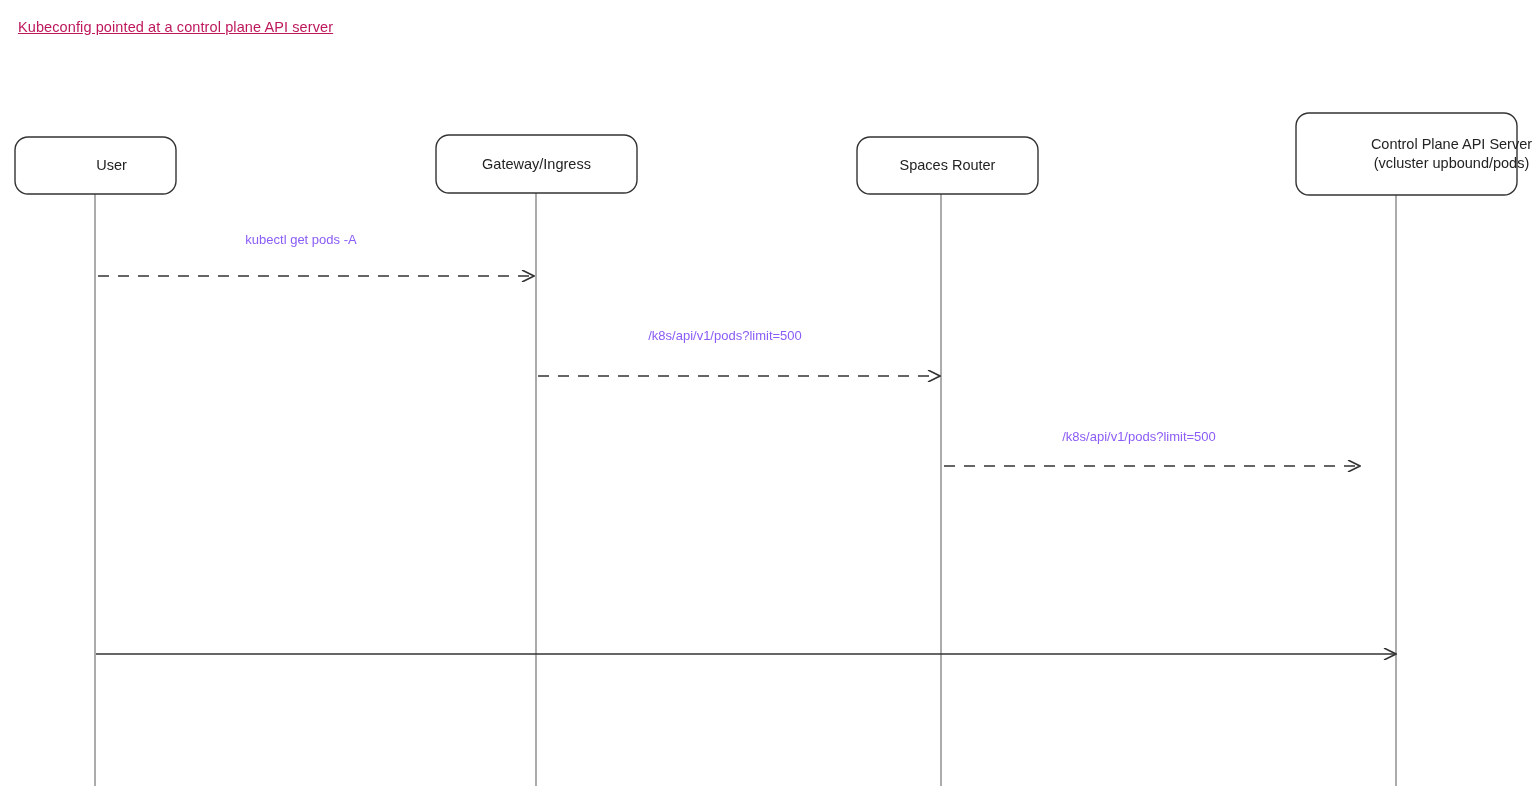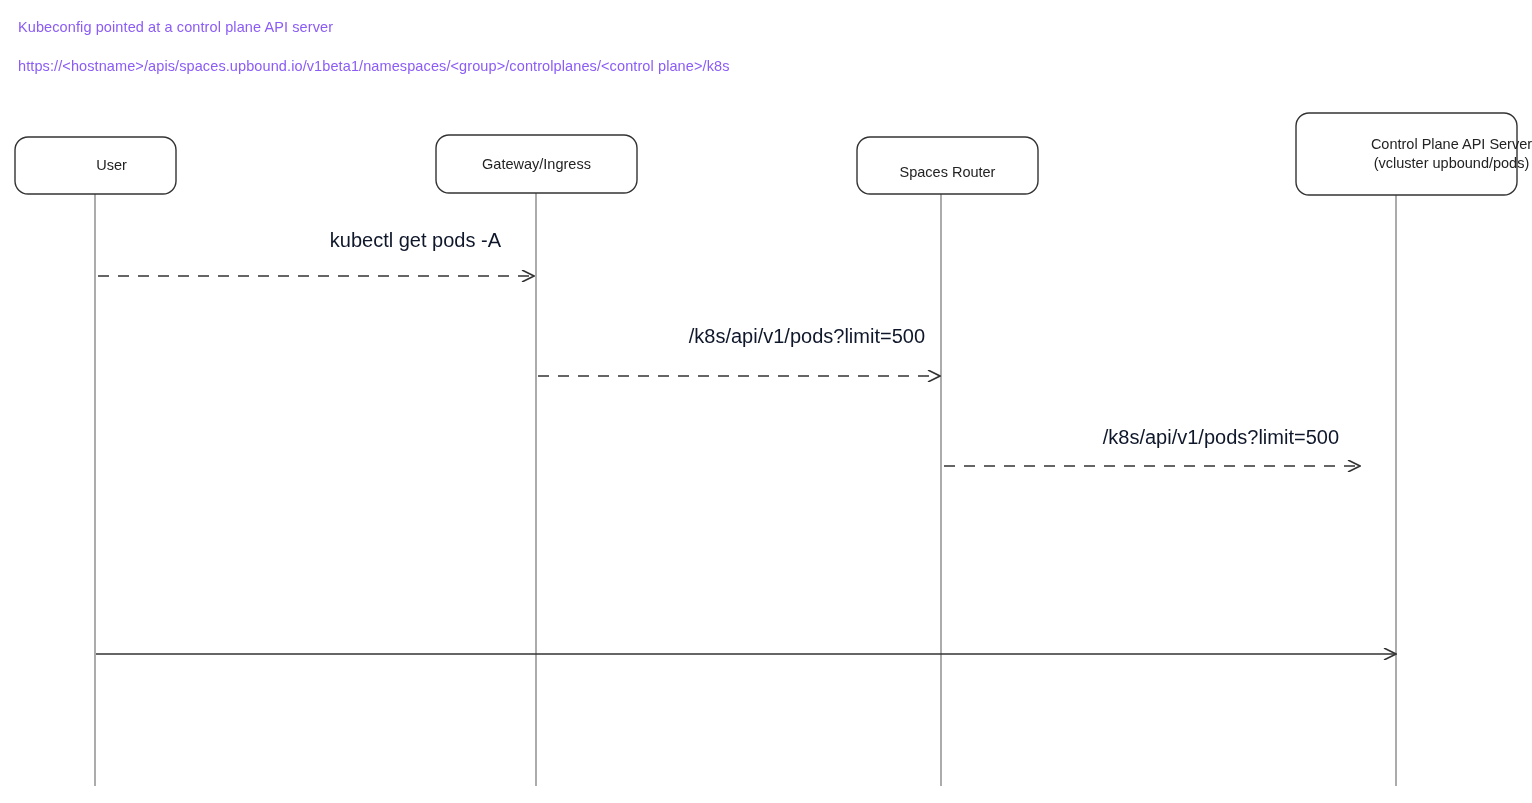--- a/index.html
+++ b/index.html
@@ -17,23 +17,24 @@
   }
   #diagram-root {
     position: relative;
     width: 1532px;
     height: 803px;
   }
   .header-text {
     position: absolute;
     font-size: 14.5px;
     line-height: 1.2;
-    color: #8b5cf6;
+    color: #be185d;
     white-space: nowrap;
     letter-spacing: 0.1px;
+    text-decoration: underline;
   }
   #header-title { left: 18px; top: 19px; }
   #header-url   { left: 18px; top: 58px; }
 
   svg#seq-svg {
     position: absolute;
     left: 0;
     top: 0;
     width: 1532px;
     height: 803px;
@@ -42,36 +43,35 @@
     position: absolute;
     text-align: center;
     font-size: 14.5px;
     line-height: 19px;
     color: #232323;
     white-space: nowrap;
     pointer-events: none;
   }
   .msg-label {
     position: absolute;
-    text-align: right;
-    font-size: 20px;
+    text-align: center;
+    font-size: 13px;
     line-height: 18px;
-    color: #0f172a;
+    color: #8b5cf6;
     white-space: nowrap;
     pointer-events: none;
   }
 </style>
 </head>
 <body>
 
 <div id="diagram-root">
 
   <div class="header-text" id="header-title">Kubeconfig pointed at a control plane API server</div>
 
-  <div class="header-text" id="header-url">https://&lt;hostname&gt;/apis/spaces.upbound.io/v1beta1/namespaces/&lt;group&gt;/controlplanes/&lt;control plane&gt;/k8s</div>
 
   <svg id="seq-svg" viewBox="0 0 1532 803" xmlns="http://www.w3.org/2000/svg">
     <defs>
       <marker id="arrow-open-right" markerWidth="14" markerHeight="12" refX="13" refY="6" orient="auto" markerUnits="userSpaceOnUse">
         <path d="M1,0 L13,6 L1,12" fill="none" stroke="#333333" stroke-width="1.6"></path>
       </marker>
       <marker id="arrow-open-left" markerWidth="14" markerHeight="12" refX="1" refY="6" orient="auto" markerUnits="userSpaceOnUse">
         <path d="M13,0 L1,6 L13,12" fill="none" stroke="#333333" stroke-width="1.6"></path>
       </marker>
     </defs>
@@ -95,21 +95,21 @@
       </g>
   </svg>
 
   <div id="participant-labels">
       <div class="participant-label" style="left: 15px; width: 161px; top: 156px; margin-left: 16px;">
         <div>User</div>
       </div>
       <div class="participant-label" style="left: 436px; width: 201px; top: 154.5px;">
         <div>Gateway/Ingress</div>
       </div>
-      <div class="participant-label" style="left: 857px; width: 181px; top: 156px; margin-top: 7px;">
+      <div class="participant-label" style="left: 857px; width: 181px; top: 156px;">
         <div>Spaces Router</div>
       </div>
       <div class="participant-label" style="left: 1328px; width: 247px; top: 135px;">
         <div>Control Plane API Server</div>
         <div>(vcluster upbound/pods)</div>
       </div>
     </div>
   <div id="message-labels">
       <div class="msg-label" style="left: 101px; width: 400px; top: 231px;">kubectl get pods -A</div>
       <div class="msg-label" style="left: 525px; width: 400px; top: 327px;">/k8s/api/v1/pods?limit=500</div>

